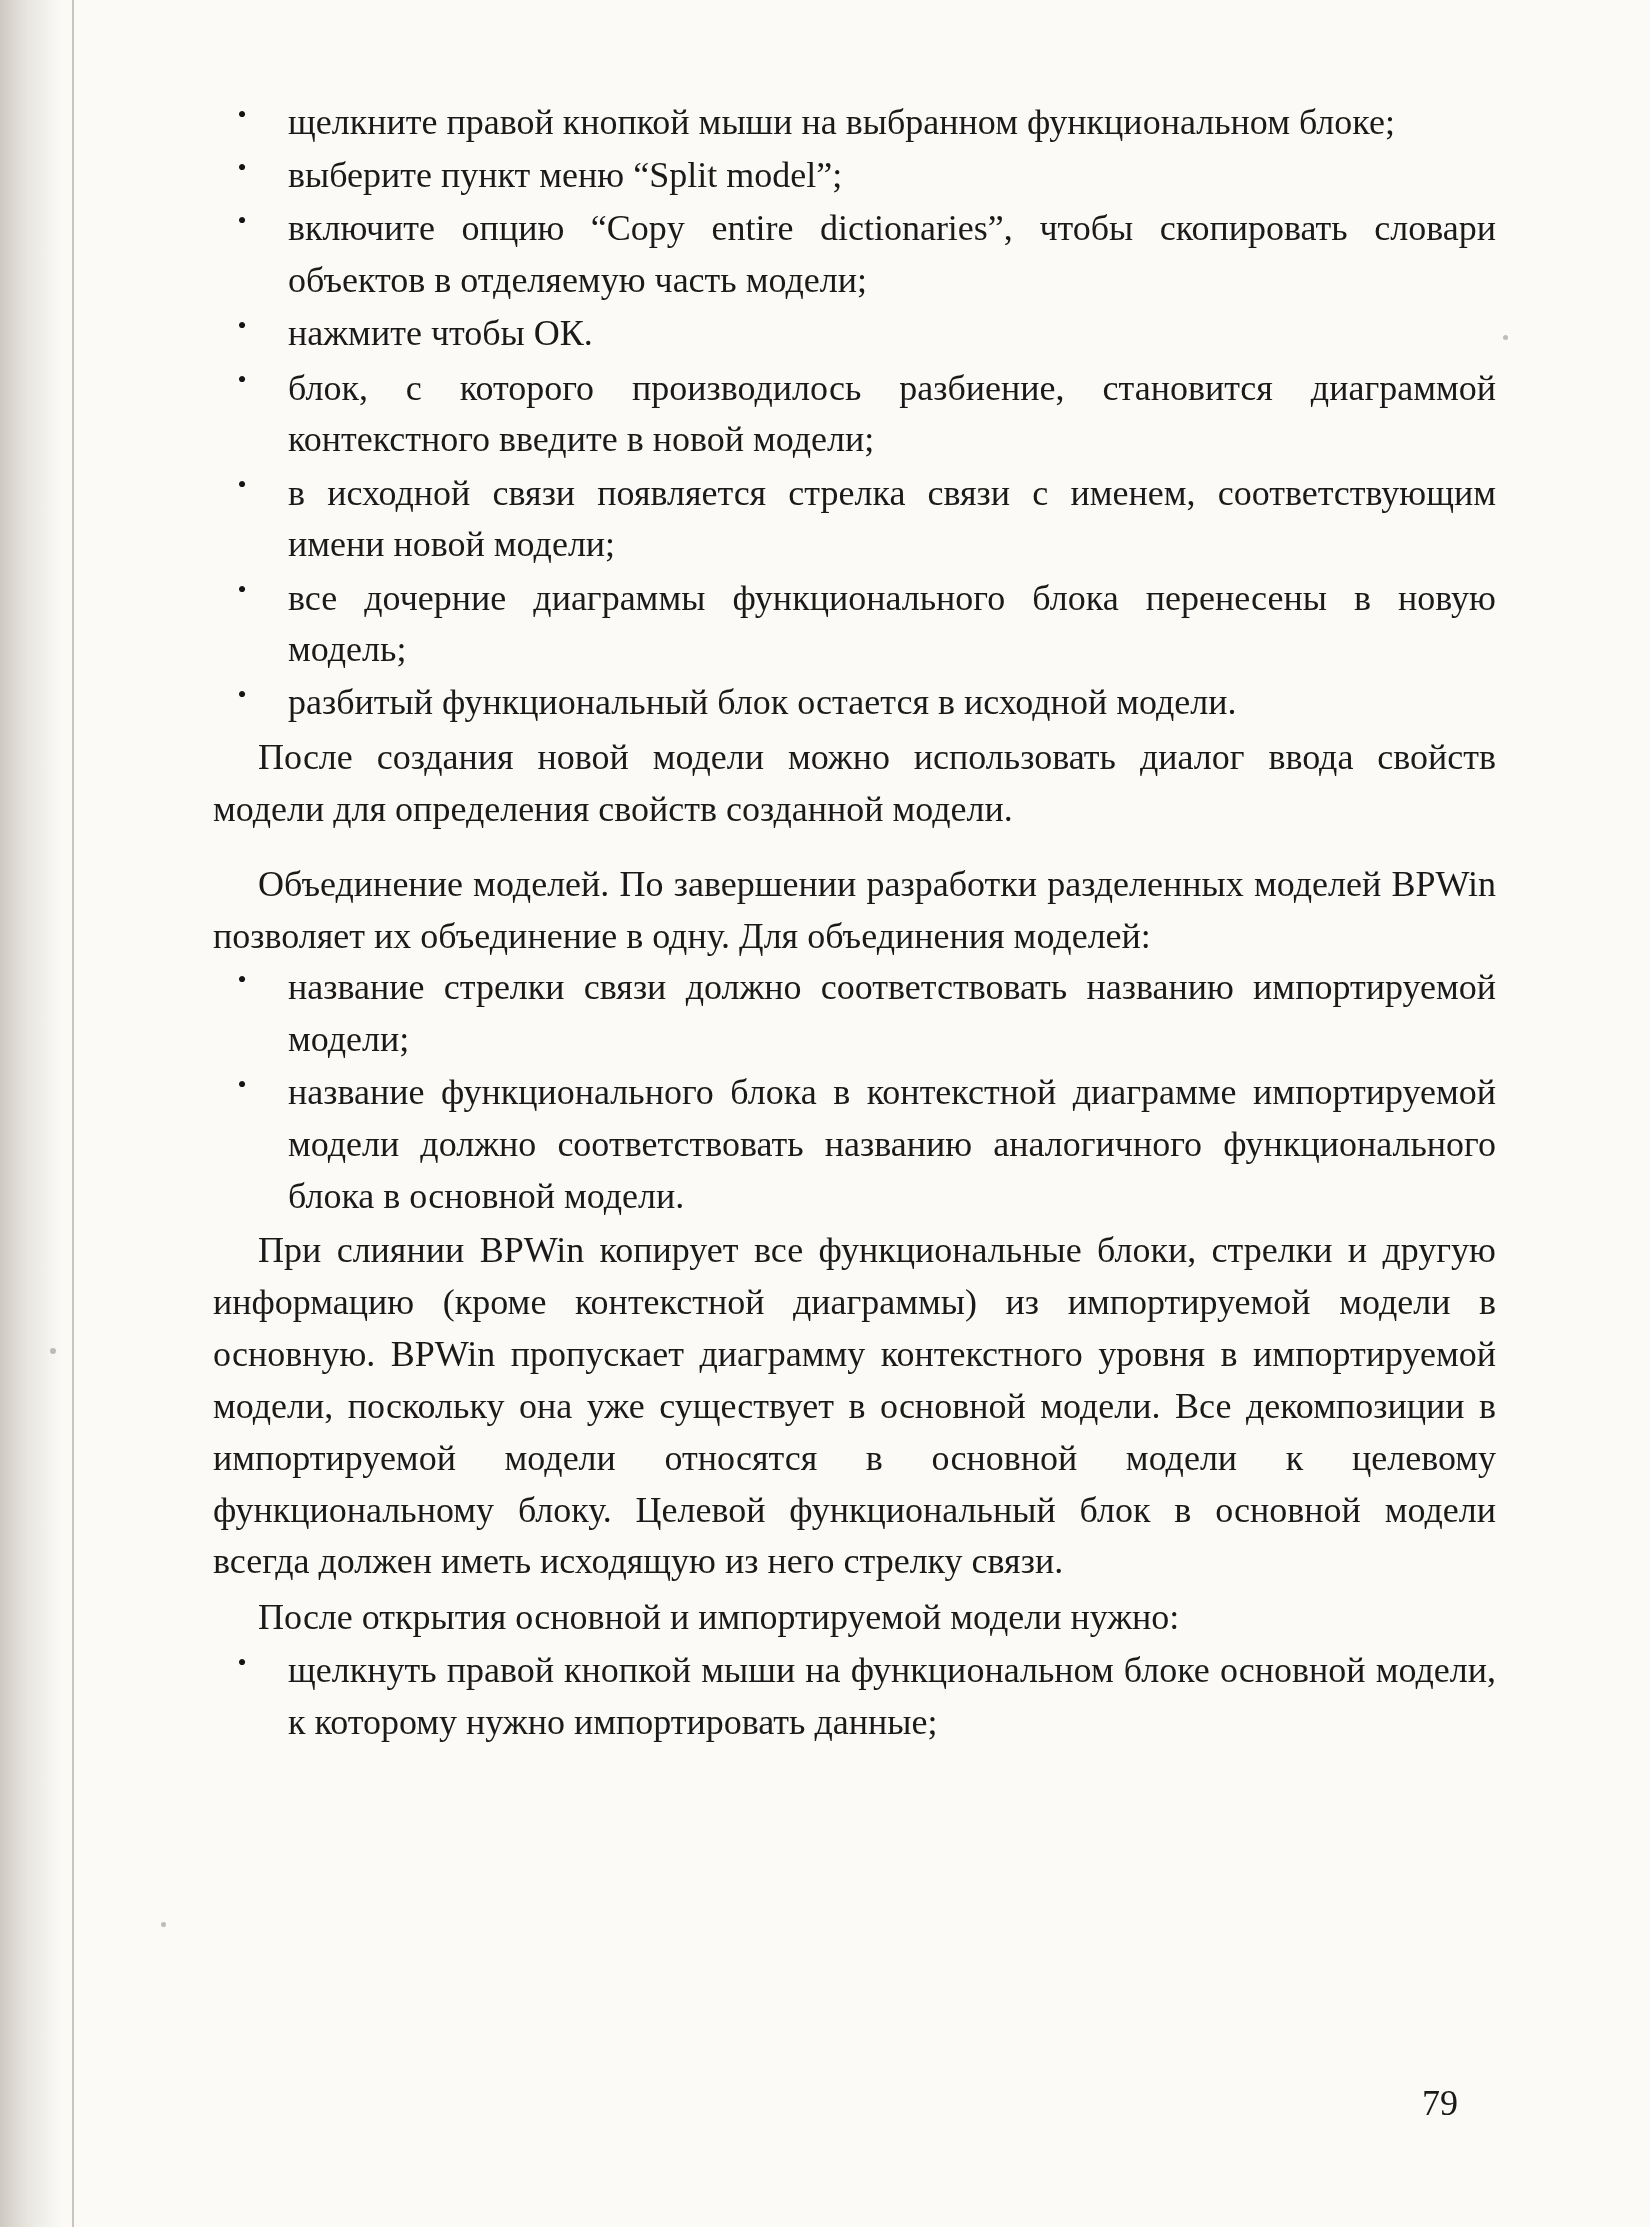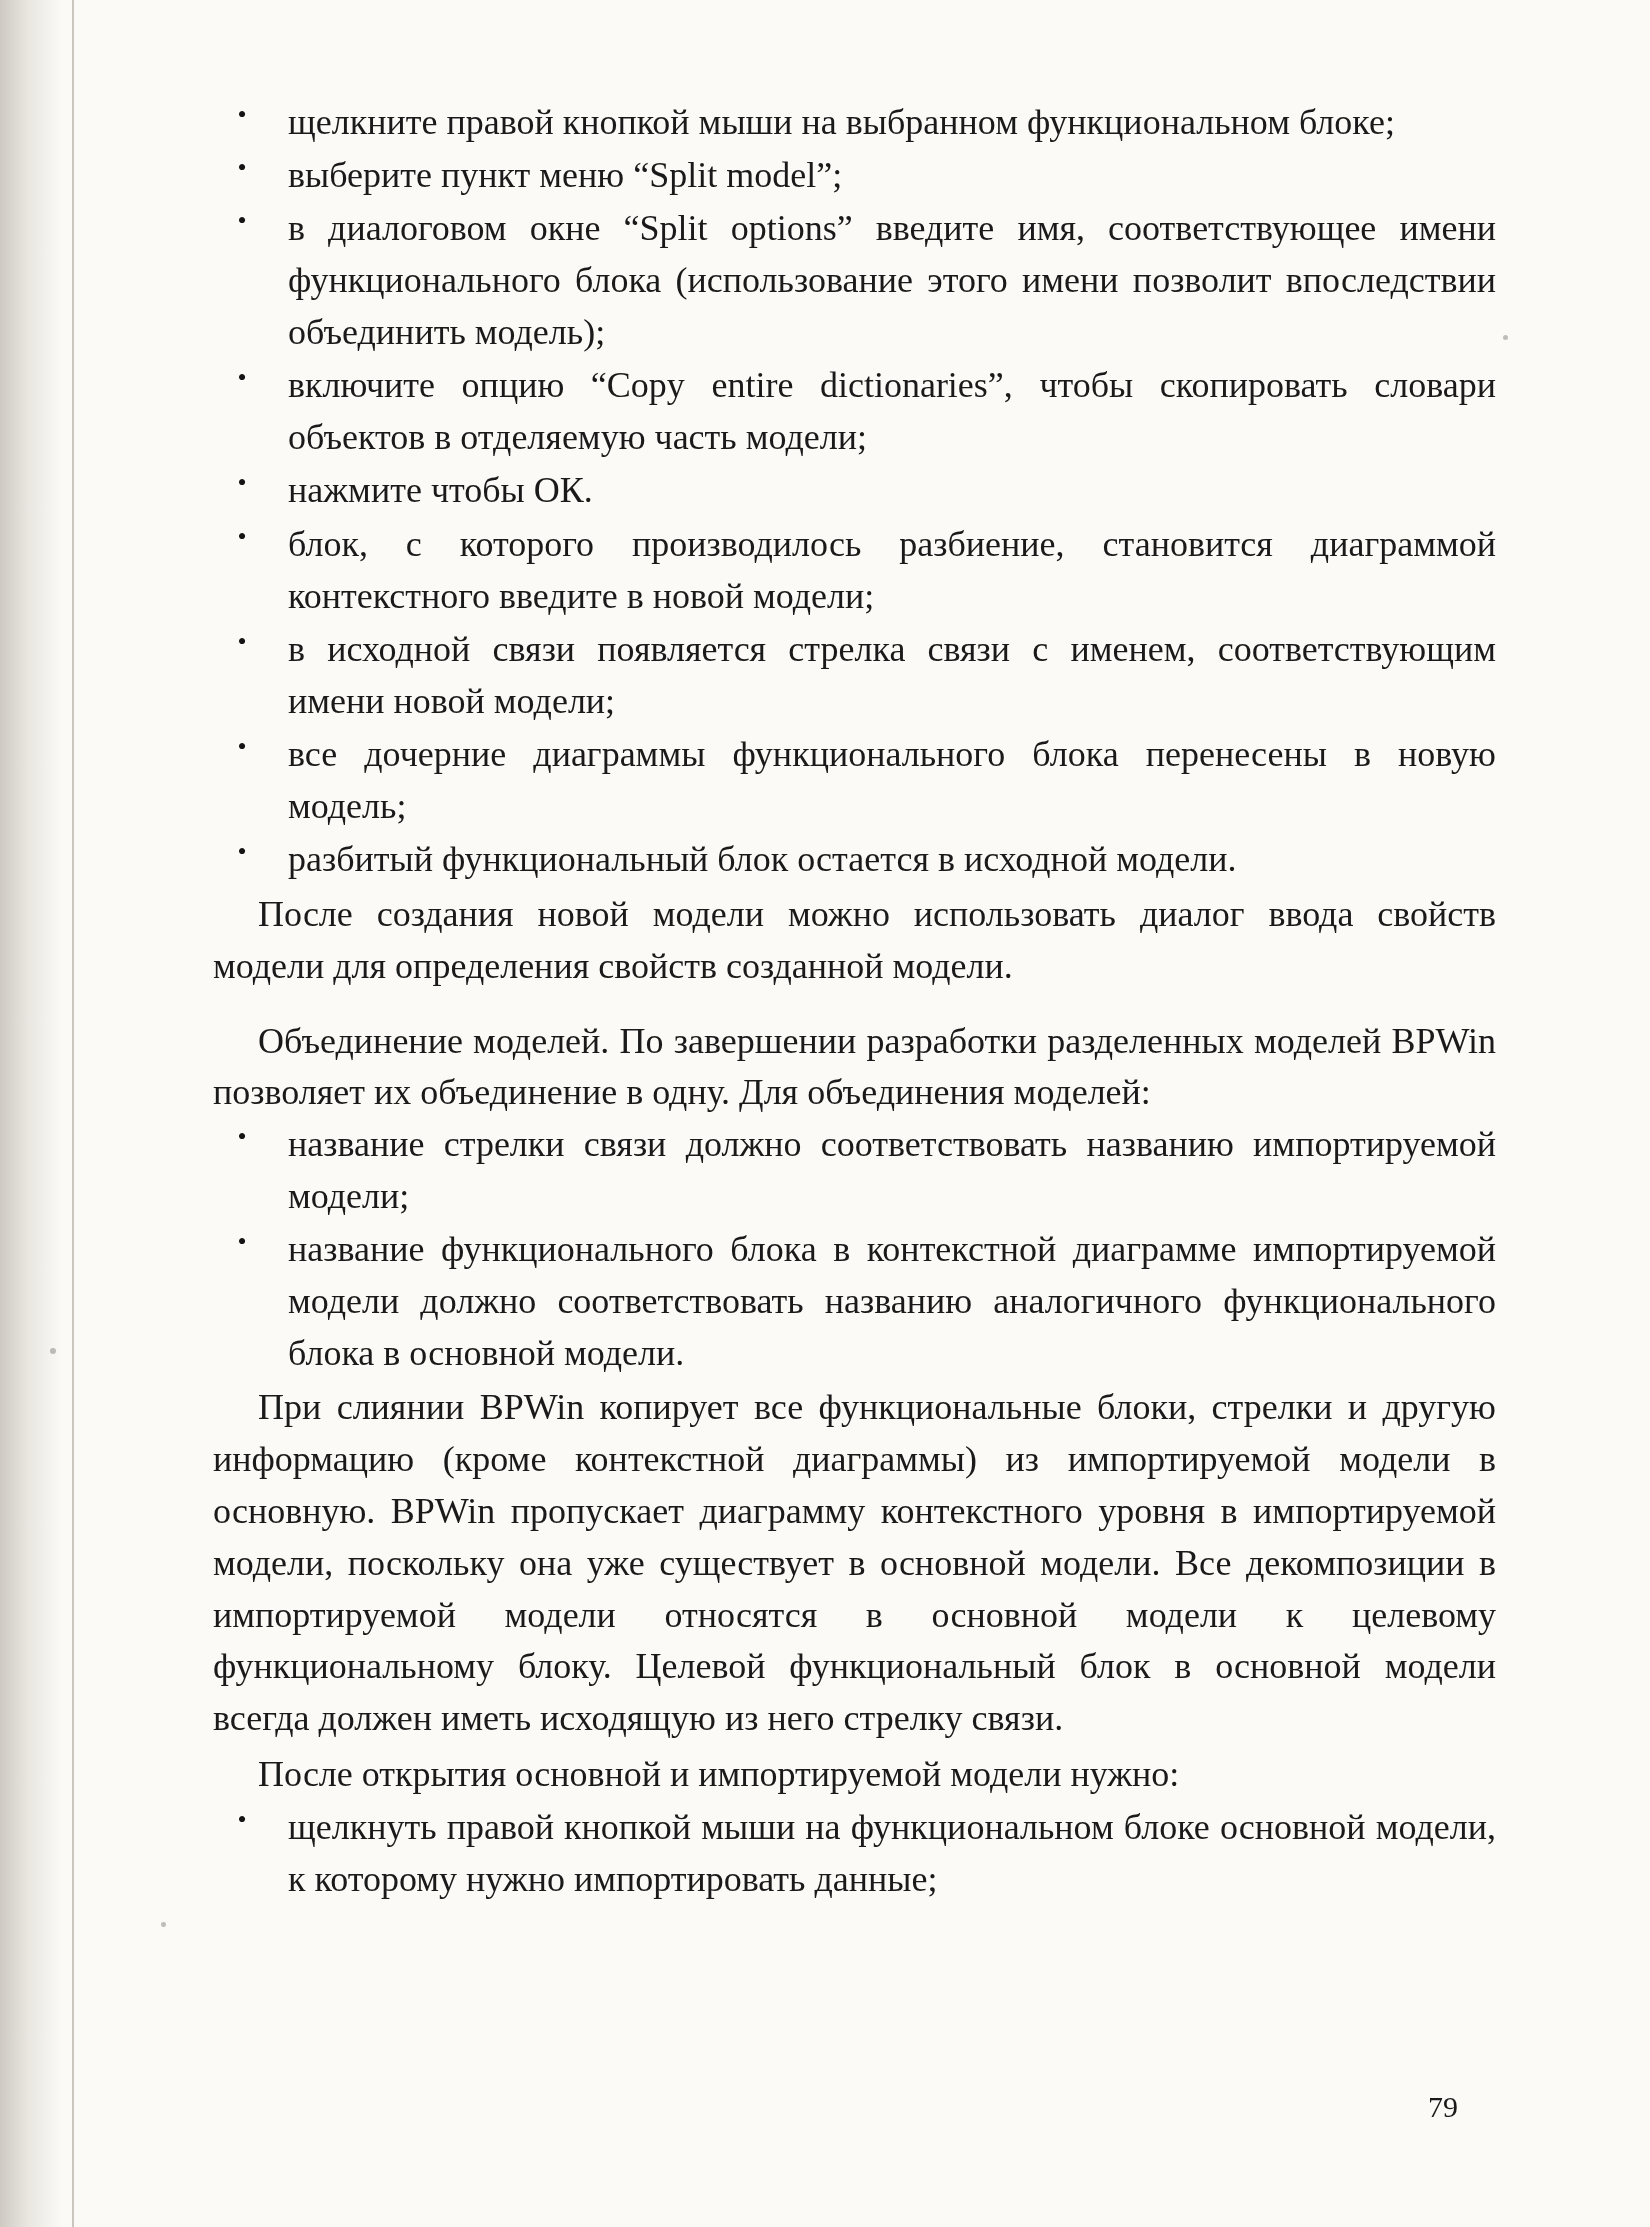--- a/index.html
+++ b/index.html
@@ -88,21 +88,21 @@
 
   .bold { font-weight: normal; }
 
   
   .section-lead { text-indent: 45px; text-align: justify; }
 
   .page-number {
     position: absolute;
     right: 193px;
     bottom: 103px;
-    font-size: 30px;
+    font-size: 36px;
     font-family: "Liberation Serif", serif;
     color: #1a1a1a;
   }
 
   
   .speck {
     position: absolute;
     background: #8d8a83;
     border-radius: 50%;
     opacity: .55;
@@ -118,21 +118,20 @@
 
   <div class="speck" style="left:50px; top:1348px; width:6.4px; height:6.4px;"></div>
   <div class="speck" style="left:1503px; top:335px; width:5.2px; height:5.2px;"></div>
   <div class="speck" style="left:161px; top:1922px; width:4.5px; height:4.5px;"></div>
 
   <div class="content">
 
     <ul class="bullets">
       <li>щелкните правой кнопкой мыши на выбранном функциональном блоке;</li>
       <li>выберите пункт меню “Split model”;</li>
-      <li>в диалоговом окне “Split options” введите имя, соответствующее имени функционального блока (использование этого имени позволит впоследствии объединить модель);</li>
       <li>включите опцию “Copy entire dictionaries”, чтобы скопировать словари объектов в отделяемую часть модели;</li>
       <li>нажмите чтобы ОК.</li>
     </ul>
 
 
     <ul class="bullets">
       <li>блок, с которого производилось разбиение, становится диаграммой контекстного введите в новой модели;</li>
       <li>в исходной связи появляется стрелка связи с именем, соответствующим имени новой модели;</li>
       <li>все дочерние диаграммы функционального блока перенесены в новую модель;</li>
       <li>разбитый функциональный блок остается в исходной модели.</li>

